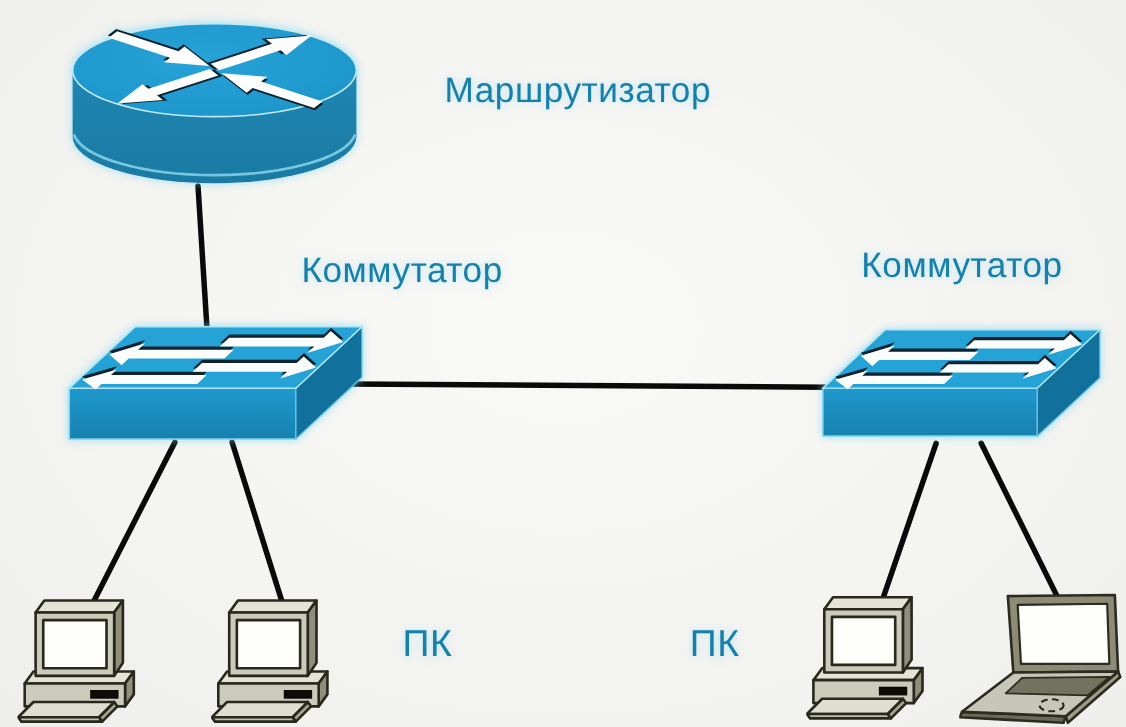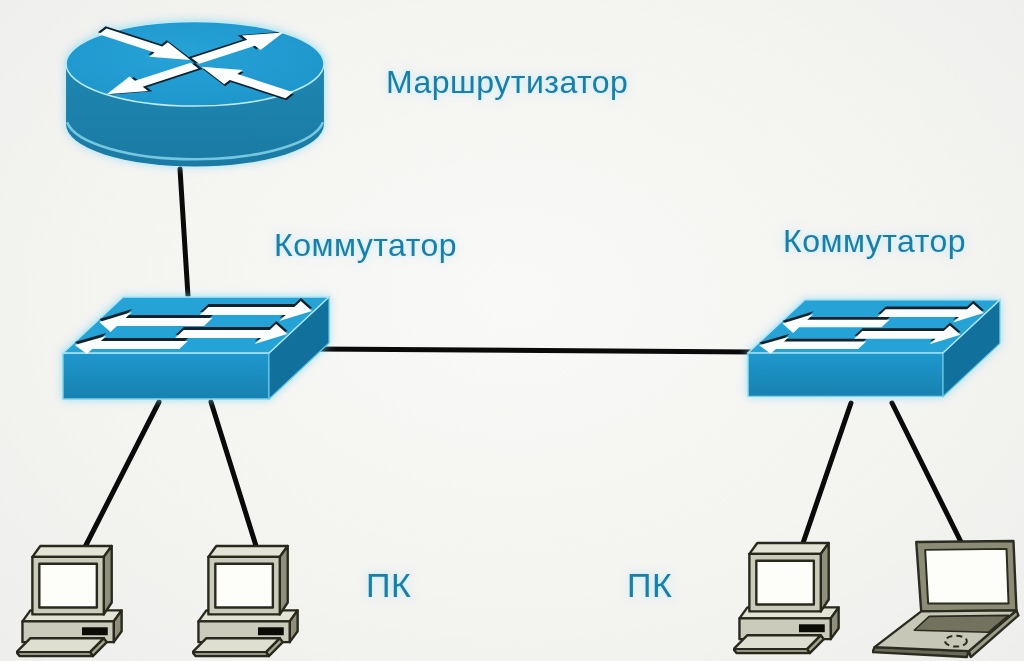--- a/index.html
+++ b/index.html
@@ -9,21 +9,21 @@
     background:radial-gradient(ellipse at 50% 45%, #f9f9f7 0%, #f4f4f1 55%, #eeeeec 100%);
   }
   .lines-layer{position:absolute;left:0;top:0;z-index:1;}
   .device{position:absolute;z-index:2;}
   .glow-blue{filter:drop-shadow(0 0 4px rgba(130,215,242,.75));}
   .node-label{
     position:absolute;z-index:3;color:#1a7fa8;
     font-size:32px;letter-spacing:.5px;white-space:nowrap;
     text-shadow:0 0 9px rgba(150,225,250,.55), 0 0 2px rgba(150,225,250,.35);
   }
-  .lbl-router{left:386px;top:64px;}
+  .lbl-router{left:404px;top:64px;}
   .lbl-switch-left{left:274px;top:227px;}
   .lbl-switch-right{left:783px;top:223px;}
   .lbl-pk-left{left:366px;top:566px;font-size:34px;}
   .lbl-pk-right{left:627px;top:566px;font-size:34px;}
   .pos-router{left:62px;top:16px;}
   .pos-switch-left{left:60px;top:294px;}
   .pos-switch-right{left:745px;top:297px;}
   .pos-pc1{left:16px;top:540px;}
   .pos-pc2{left:192px;top:540px;}
   .pos-pc3{left:733px;top:537px;}

